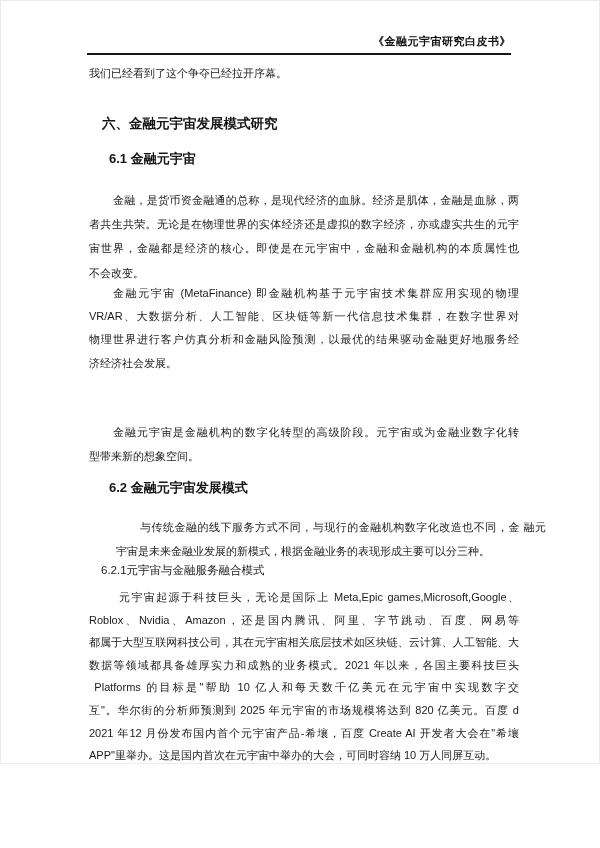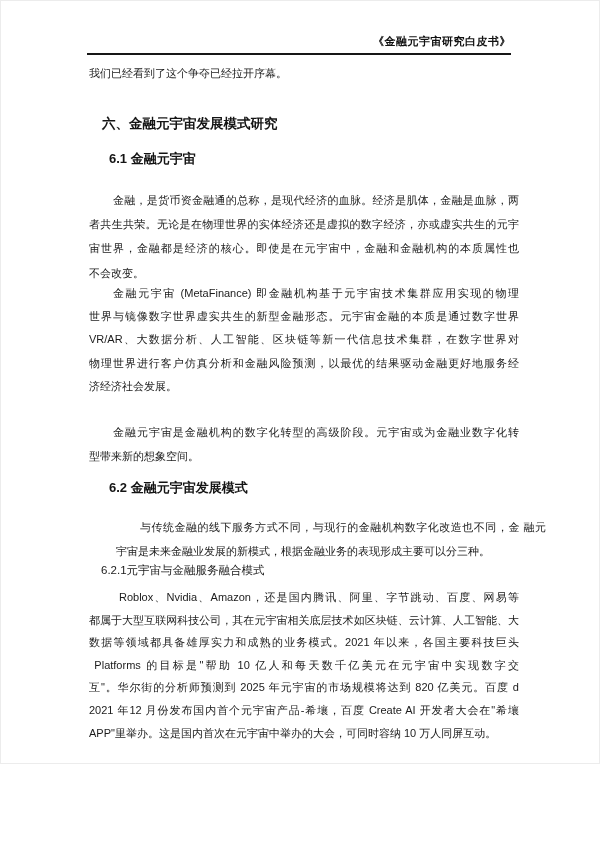--- a/index.html
+++ b/index.html
@@ -68,41 +68,41 @@
 
   <div class="blk ind" style="top:187px;">
       <div class="ln fill">金融，是货币资金融通的总称，是现代经济的血脉。经济是肌体，金融是血脉，两</div>
       <div class="ln fill">者共生共荣。无论是在物理世界的实体经济还是虚拟的数字经济，亦或虚实共生的元宇</div>
       <div class="ln fill">宙世界，金融都是经济的核心。即使是在元宇宙中，金融和金融机构的本质属性也</div>
       <div class="ln">不会改变。</div>
     </div>
 
   <div class="blk ind para2" style="top:281px;">
       <div class="ln fill">金融元宇宙 (MetaFinance) 即金融机构基于元宇宙技术集群应用实现的物理</div>
-      <div class="ln fill">世界与镜像数字世界虚实共生的新型金融形态。元宇宙金融的本质是通过数字世界</div>
       <div class="ln fill">VR/AR、大数据分析、人工智能、区块链等新一代信息技术集群，在数字世界对</div>
       <div class="ln fill">物理世界进行客户仿真分析和金融风险预测，以最优的结果驱动金融更好地服务经</div>
       <div class="ln">济经济社会发展。</div>
     </div>
 
   <div class="blk ind" style="top:419px;">
       <div class="ln fill">金融元宇宙是金融机构的数字化转型的高级阶段。元宇宙或为金融业数字化转</div>
       <div class="ln">型带来新的想象空间。</div>
     </div>
 
   <div class="h-sub" style="top:477px;">6.2 金融元宇宙发展模式</div>
 
   <div class="blk ind" style="top:514px;margin-left:27px;">
       <div class="ln fill">与传统金融的线下服务方式不同，与现行的金融机构数字化改造也不同，金 融元</div>
       <div class="ln">宇宙是未来金融业发展的新模式，根据金融业务的表现形成主要可以分三种。</div>
     </div>
 
   <div class="h-sub3" style="top:559px;">6.2.1元宇宙与金融服务融合模式</div>
 
   <div class="blk ind2 para5" style="top:585px;">
+      <div class="ln fill">元宇宙起源于科技巨头，无论是国际上 Meta,Epic games,Microsoft,Google、</div>
       <div class="ln fill">Roblox、Nvidia、Amazon，还是国内腾讯、阿里、字节跳动、百度、网易等</div>
       <div class="ln fill">都属于大型互联网科技公司，其在元宇宙相关底层技术如区块链、云计算、人工智能、大</div>
       <div class="ln fill">数据等领域都具备雄厚实力和成熟的业务模式。2021 年以来，各国主要科技巨头</div>
       <div class="ln fill">&nbsp;Platforms 的目标是"帮助 10 亿人和每天数千亿美元在元宇宙中实现数字交</div>
       <div class="ln fill">互"。华尔街的分析师预测到 2025 年元宇宙的市场规模将达到 820 亿美元。百度 d</div>
       <div class="ln fill">2021 年12 月份发布国内首个元宇宙产品-希壤，百度 Create AI 开发者大会在"希壤</div>
       <div class="ln">APP"里举办。这是国内首次在元宇宙中举办的大会，可同时容纳 10 万人同屏互动。</div>
     </div>
 
   <div class="ftr">37 / 43</div>

